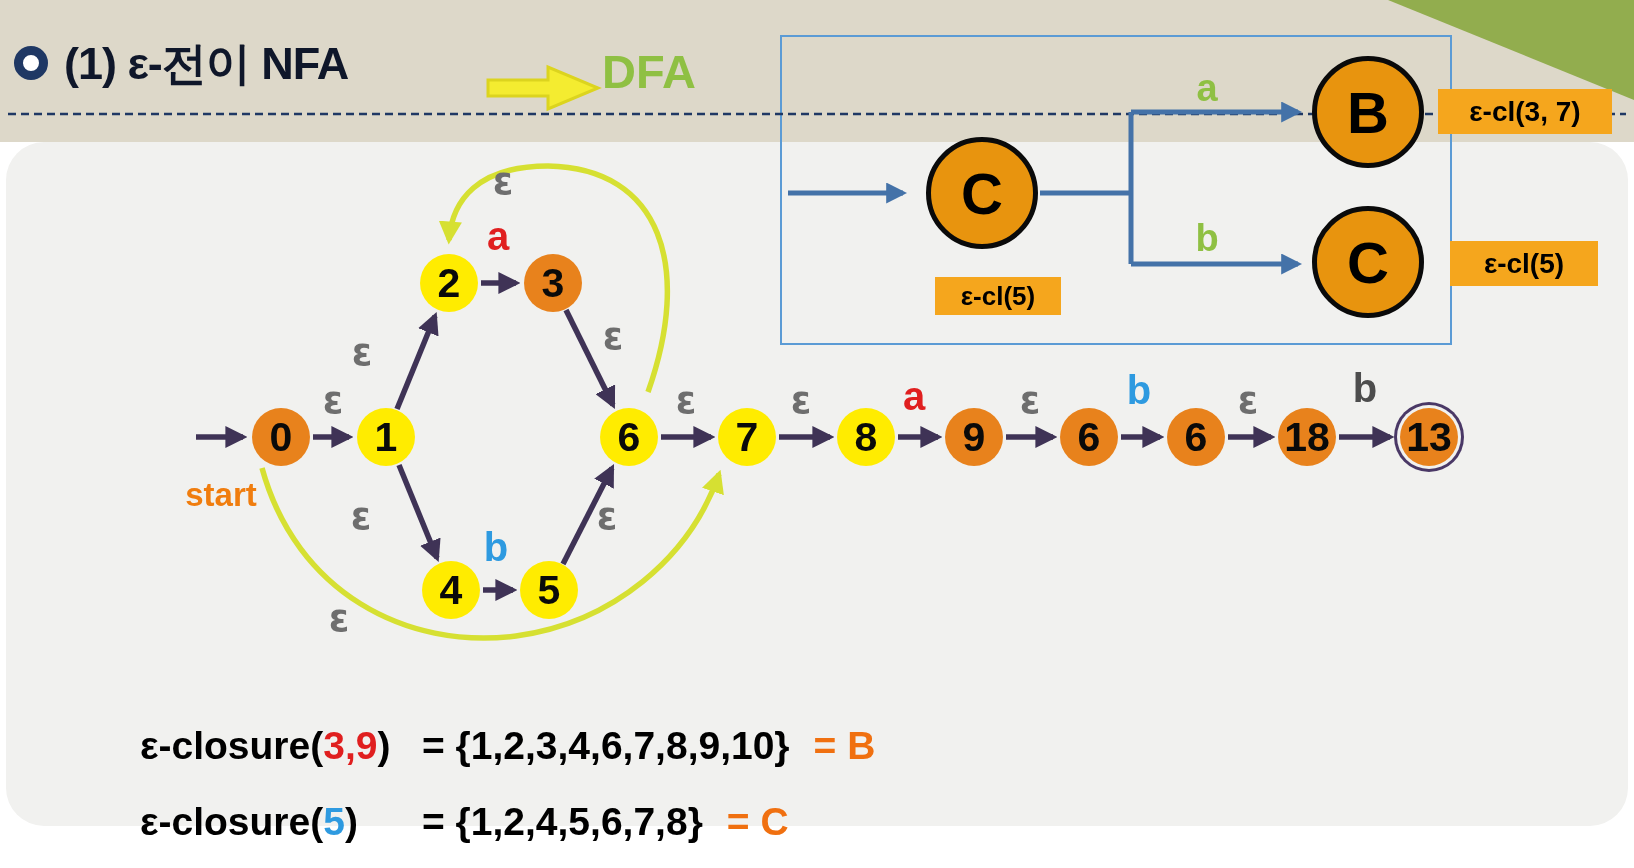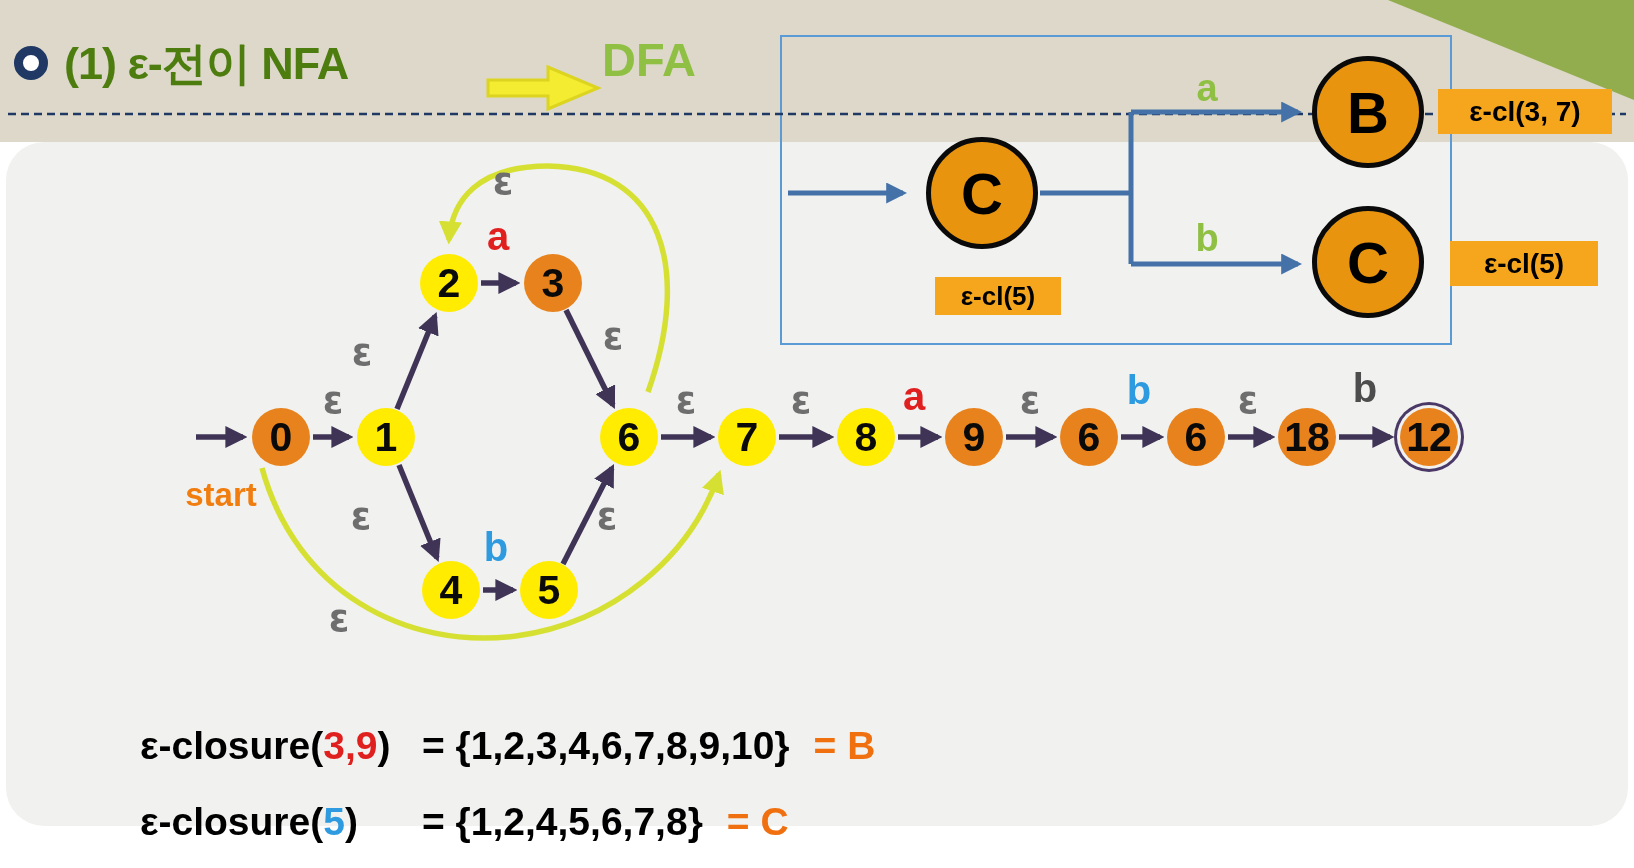--- a/index.html
+++ b/index.html
@@ -10,23 +10,23 @@
   .corner-triangle { position:absolute; left:1388px; top:0; width:246px; height:100px;
     background:#92ad4e; clip-path:polygon(0 0,100% 0,100% 100%); }
   .panel { position:absolute; left:6px; top:142px; width:1622px; height:684px;
     background:#f1f1ef; border-radius:38px; }
 
   svg.edges { position:absolute; left:0; top:0; width:1634px; height:868px; pointer-events:none; }
 
   .bullet { position:absolute; left:14px; top:46px; width:34px; height:34px;
     border:9px solid #1f3864; border-radius:50%; background:#ffffff; }
   .title-text { position:absolute; left:64px; top:34px; font-size:45px; font-weight:bold;
-    color:#4d7c0f; letter-spacing:-1px; white-space:nowrap; }
+    color:#0f172a; letter-spacing:-1px; white-space:nowrap; }
   .title-arrow { position:absolute; left:486px; top:62px; }
-  .title-dfa { position:absolute; left:602px; top:32px; font-size:47px; font-weight:bold; color:#8fc043; }
+  .title-dfa { position:absolute; left:602px; top:44px; font-size:47px; font-weight:bold; color:#8fc043; }
 
   .dfa-box { position:absolute; left:780px; top:35px; width:672px; height:310px;
     border:2px solid #5b9bd5; }
   .dfa-state { position:absolute; width:112px; height:112px; border-radius:50%;
     background:#e8940e; border:5px solid #0a0a0a; display:flex; align-items:center;
     justify-content:center; font-size:58px; font-weight:bold; color:#000; }
   .tag { position:absolute; background:#f5a61d; color:#000; font-weight:bold;
     display:flex; align-items:center; justify-content:center; white-space:nowrap; }
 
   .state { position:absolute; width:58px; height:58px; border-radius:50%;
@@ -131,21 +131,21 @@
   <div class="state orange" style="left:524px;top:254px">3</div>
   <div class="state yellow" style="left:422px;top:561px">4</div>
   <div class="state yellow" style="left:520px;top:561px">5</div>
   <div class="state yellow" style="left:600px;top:408px">6</div>
   <div class="state yellow" style="left:718px;top:408px">7</div>
   <div class="state yellow" style="left:837px;top:408px">8</div>
   <div class="state orange" style="left:945px;top:408px">9</div>
   <div class="state orange" style="left:1060px;top:408px">6</div>
   <div class="state orange" style="left:1167px;top:408px">6</div>
   <div class="state orange" style="left:1278px;top:408px">18</div>
-  <div class="state orange final" style="left:1400px;top:408px">12</div>
+  <div class="state orange final" style="left:1400px;top:408px">13</div>
 
   <div class="start-label" style="left:221px;top:495px">start</div>
   <div class="elabel" style="left:333px;top:400px">ε</div>
   <div class="elabel" style="left:362px;top:352px">ε</div>
   <div class="elabel" style="left:503px;top:181px">ε</div>
   <div class="letter red" style="left:498px;top:236px">a</div>
   <div class="elabel" style="left:613px;top:336px">ε</div>
   <div class="elabel" style="left:361px;top:516px">ε</div>
   <div class="letter blue" style="left:496px;top:547px">b</div>
   <div class="elabel" style="left:607px;top:516px">ε</div>

